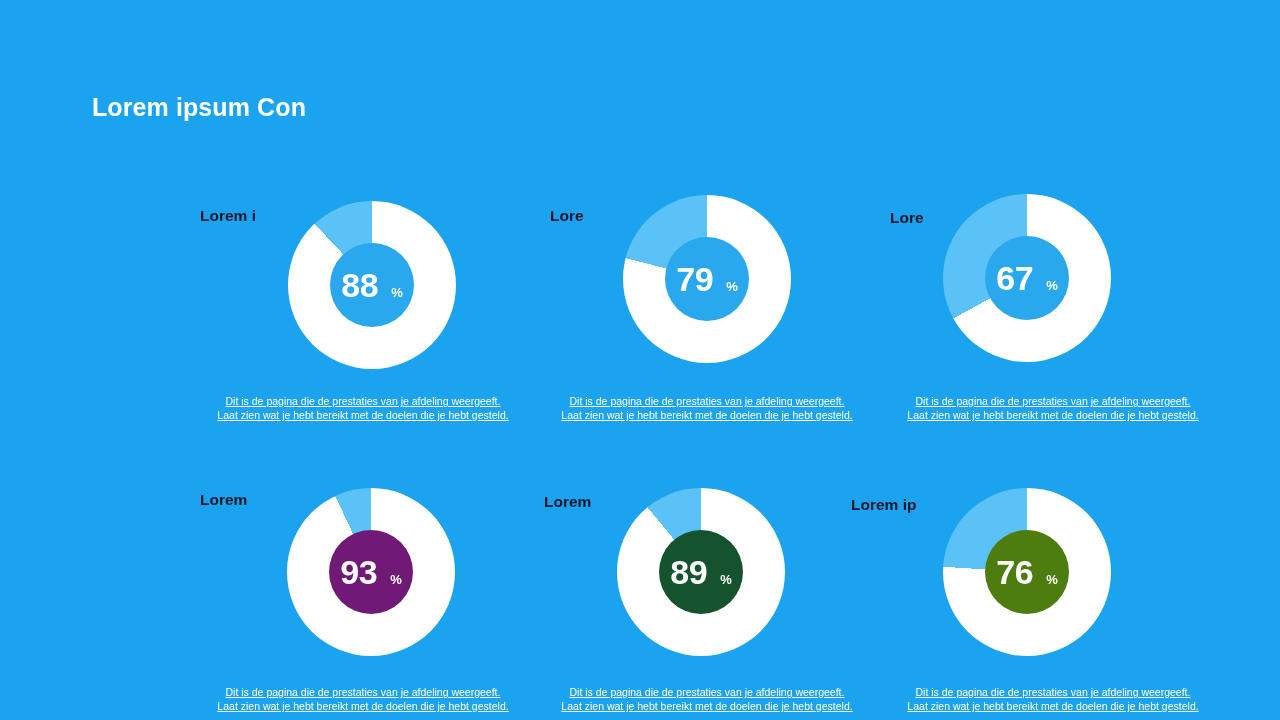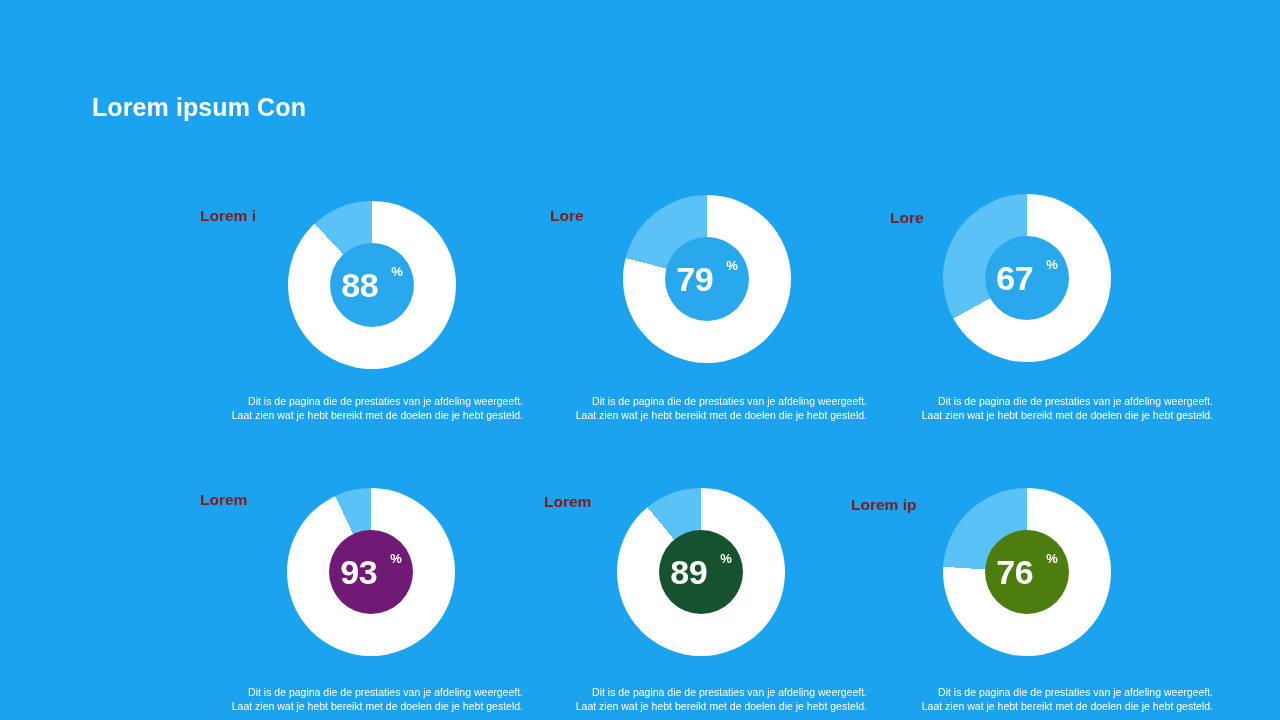--- a/index.html
+++ b/index.html
@@ -40,21 +40,21 @@
 
   
   .card {
     position: absolute;
   }
 
   .card-label {
     position: absolute;
     font-size: 15.5px;
     font-weight: bold;
-    color: #7f1d1d;
+    color: #0f172a;
     white-space: nowrap;
     line-height: 20px;
   }
 
   
   .donut {
     position: absolute;
     border-radius: 50%;
   }
 
@@ -65,20 +65,21 @@
     display: flex;
     align-items: center;
     justify-content: center;
   }
 
   .donut-value {
     font-weight: bold;
     color: #ffffff;
     line-height: 1;
     display: inline-flex;
+    align-items: flex-end;
     white-space: nowrap;
   }
 
   .donut-number {
     font-size: 34px;
     font-weight: bold;
     letter-spacing: -0.5px;
   }
 
   .donut-percent {
@@ -88,23 +89,24 @@
     position: relative;
     top: -3px;
   }
 
   
   .card-caption {
     position: absolute;
     font-size: 10.5px;
     line-height: 14px;
     color: #ffffff;
-    text-align: right;
+    text-align: center;
     white-space: pre-line;
     font-weight: normal;
+    text-decoration: underline;
   }
 </style>
 </head>
 <body>
 
 <div class="slide">
 
   <div class="slide-title">Lorem ipsum Con</div>
 
   <div id="cards-root">

